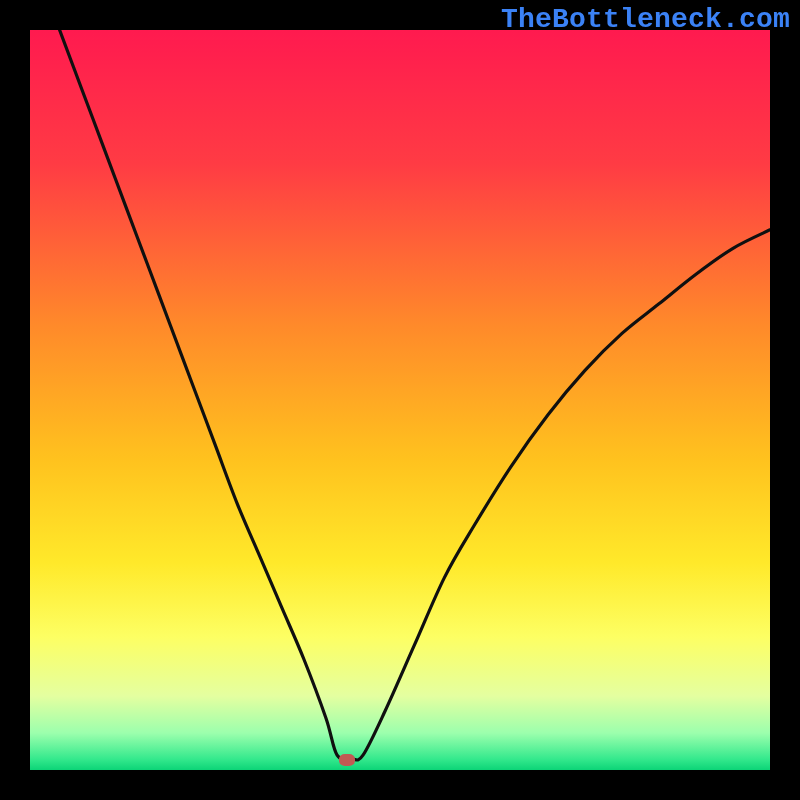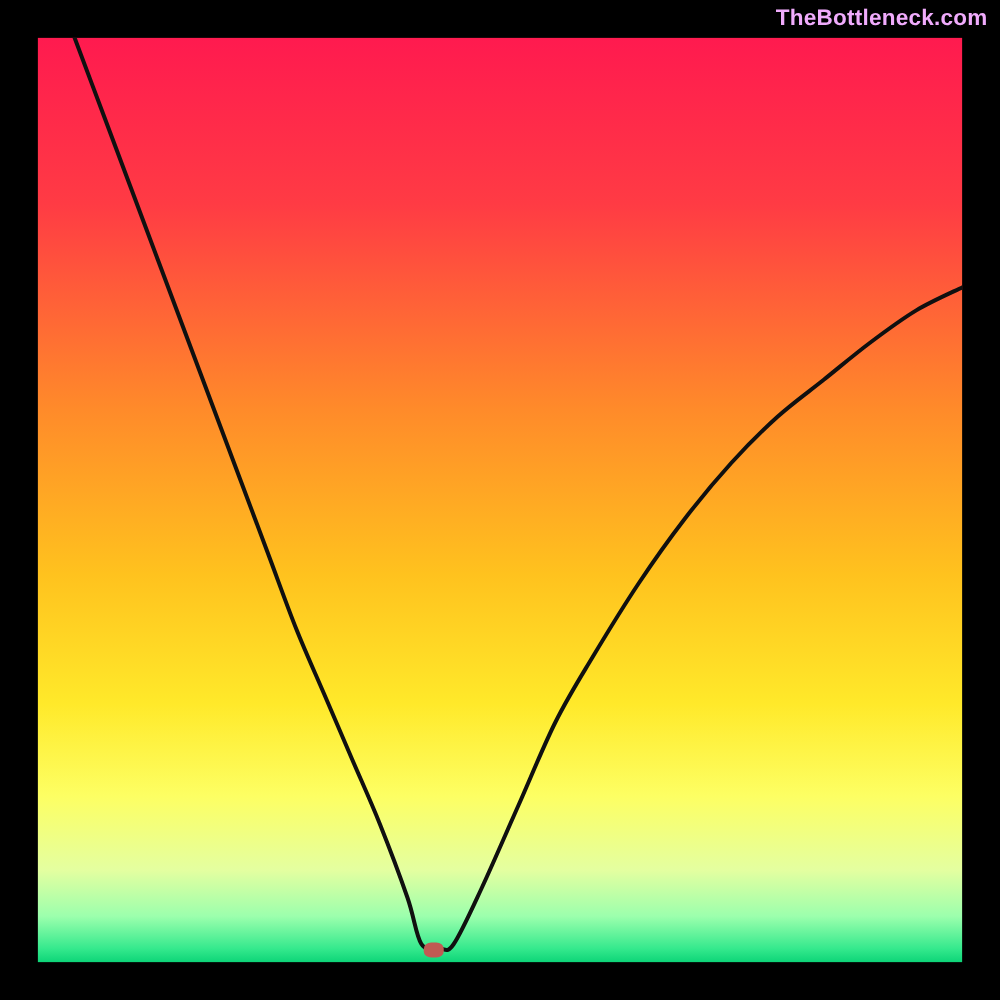--- a/index.html
+++ b/index.html
@@ -39,25 +39,26 @@
     position: absolute;
     width: 16px;
     height: 12px;
     border-radius: 6px / 5px;
     transform: translate(-50%, -50%);
   }
   .watermark {
     position: absolute;
     top: 4px;
     right: 10px;
-    font-size: 18px;
+    font-size: 28px;
     font-weight: 600;
-    color: #f0abfc;
+    color: #3b82f6;
     letter-spacing: 0.2px;
     user-select: none;
+    font-family: Liberation Mono, monospace;
   }
 </style>
 </head>
 <body>
 
 <div class="frame">
 
   <div class="watermark">TheBottleneck.com</div>
 
   <div class="plot-area">

